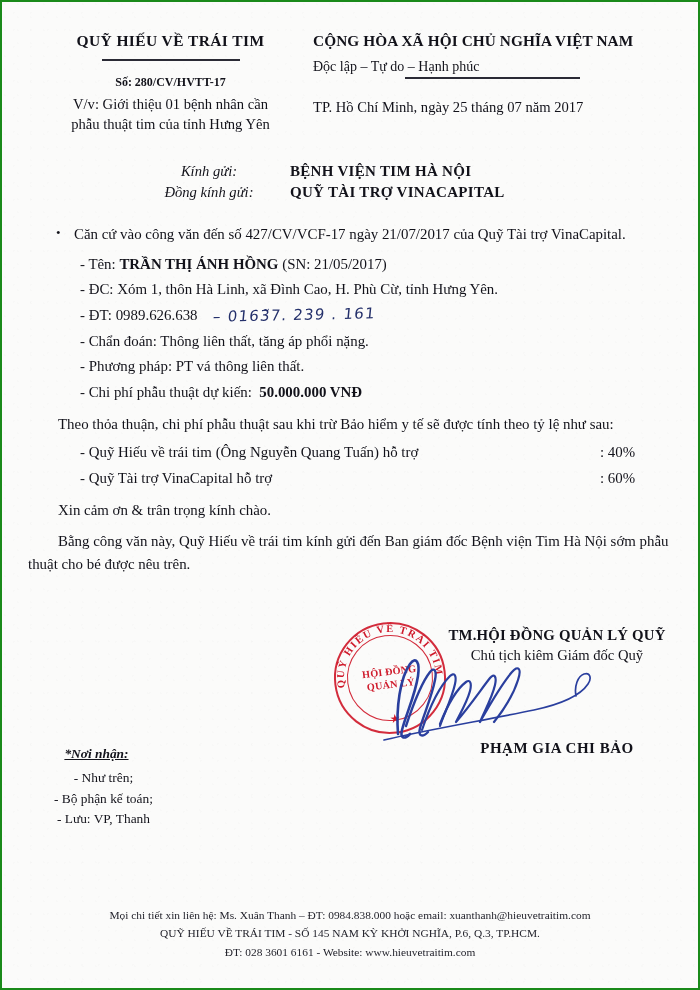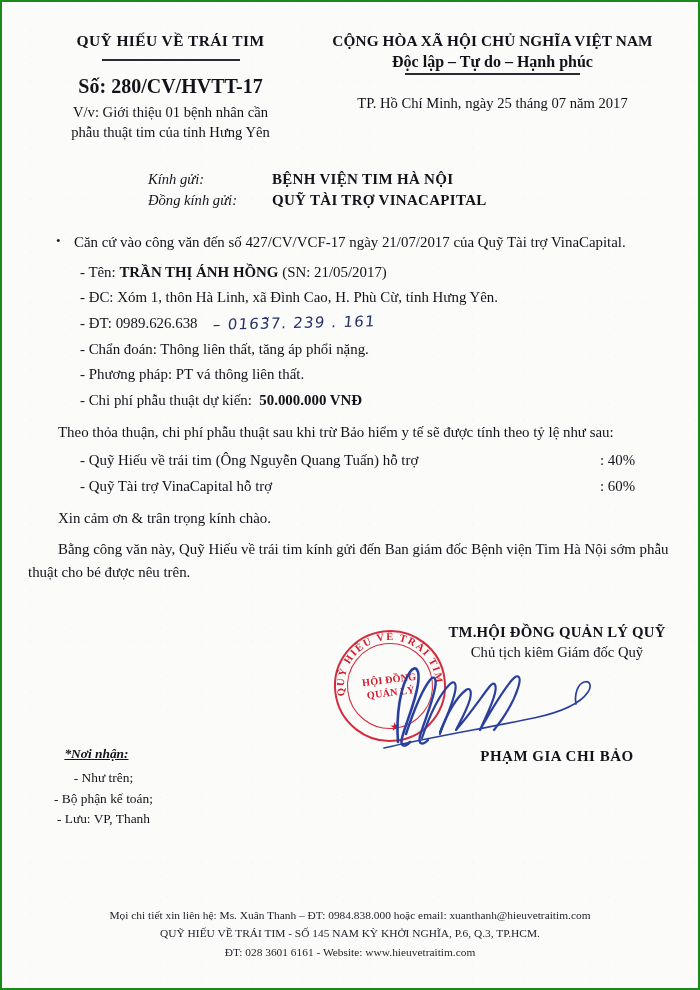--- a/index.html
+++ b/index.html
@@ -19,36 +19,36 @@
       radial-gradient(circle at 22% 18%, rgba(0,0,0,0.012) 0 1px, transparent 1px),
       radial-gradient(circle at 68% 62%, rgba(0,0,0,0.012) 0 1px, transparent 1px),
       #fbfbfa;
     background-size:13px 13px, 17px 17px, auto;
   }
   .inner{position:absolute;left:0;top:0;right:0;bottom:0;padding:0 26px;box-sizing:border-box;}
 
   
   .header{display:flex;align-items:flex-start;padding-top:30px;}
   .hdr-left{width:285px;text-align:center;}
-  .hdr-right{flex:1;text-align:center;}
+  .hdr-right{flex:1;}
 
   .org-name{font-weight:bold;font-size:15.5px;letter-spacing:.4px;}
   .rule{width:138px;height:1.6px;background:#2a2a35;margin:9px auto 0 auto;}
-  .so-line{font-weight:bold;font-size:20px;margin-top:14px;}
+  .so-line{font-weight:bold;font-size:12px;margin-top:14px;}
   .vv{font-size:14.6px;line-height:1.42;margin-top:4px;}
 
   .nation{font-weight:bold;font-size:15.3px;letter-spacing:.1px;}
-  .motto{font-weight:bold;font-size:16px;margin-top:3px;display:inline-block;}
+  .motto{font-weight:normal;font-size:14px;margin-top:9px;display:inline-block;}
   .motto-rule{width:175px;height:1.5px;background:#2a2a35;margin:2px auto 0 auto;}
   .place-date{font-size:14.6px;margin-top:20px;}
 
   
   .recipients{margin-top:28px;padding-left:120px;}
   .rec-row{display:flex;align-items:baseline;margin-bottom:4px;}
-  .rec-label{width:122px;text-align:left;font-style:italic;font-size:14.6px;padding-right:2px;}
+  .rec-label{width:122px;text-align:center;font-style:italic;font-size:14.6px;padding-right:20px;}
   .rec-value{font-weight:bold;font-size:15px;letter-spacing:.3px;}
 
   
   .body{margin-top:22px;font-size:14.9px;line-height:1.52;}
   .bullet-row{display:flex;padding-left:28px;}
   .bullet-dot{width:18px;flex:none;font-size:13px;line-height:1.6;}
   .para{text-indent:30px;margin-top:9px;}
   .detail-list{margin-top:7px;padding-left:52px;}
   .detail{margin-bottom:3px;}
   .b{font-weight:bold;}
@@ -61,21 +61,21 @@
     display:inline-block;
     margin-left:12px;
   }
   .pct-list{margin-top:6px;padding-left:52px;}
   .pct-row{display:flex;margin-bottom:3px;gap:35px;}
   .pct-text{flex:1;}
   .pct-val{width:72px;}
 
   
   .sig-area{position:relative;margin-top:40px;height:175px;}
-  .sig-block{position:absolute;left:404px;top:0;width:250px;text-align:center;}
+  .sig-block{position:absolute;left:404px;top:11px;width:250px;text-align:center;}
   .sig-title{font-weight:bold;font-size:14.8px;letter-spacing:.2px;}
   .sig-sub{font-size:14.6px;margin-top:3px;}
   .sig-name{font-weight:bold;font-size:15px;letter-spacing:.5px;position:absolute;left:404px;top:124px;width:250px;text-align:center;}
 
   
   .stamp{position:absolute;left:306px;top:6px;width:112px;height:112px;transform:rotate(-7deg);}
   .stamp .ring-outer{
     position:absolute;inset:0;border:2.2px solid #cf1a2b;border-radius:50%;
     opacity:.92;
   }

